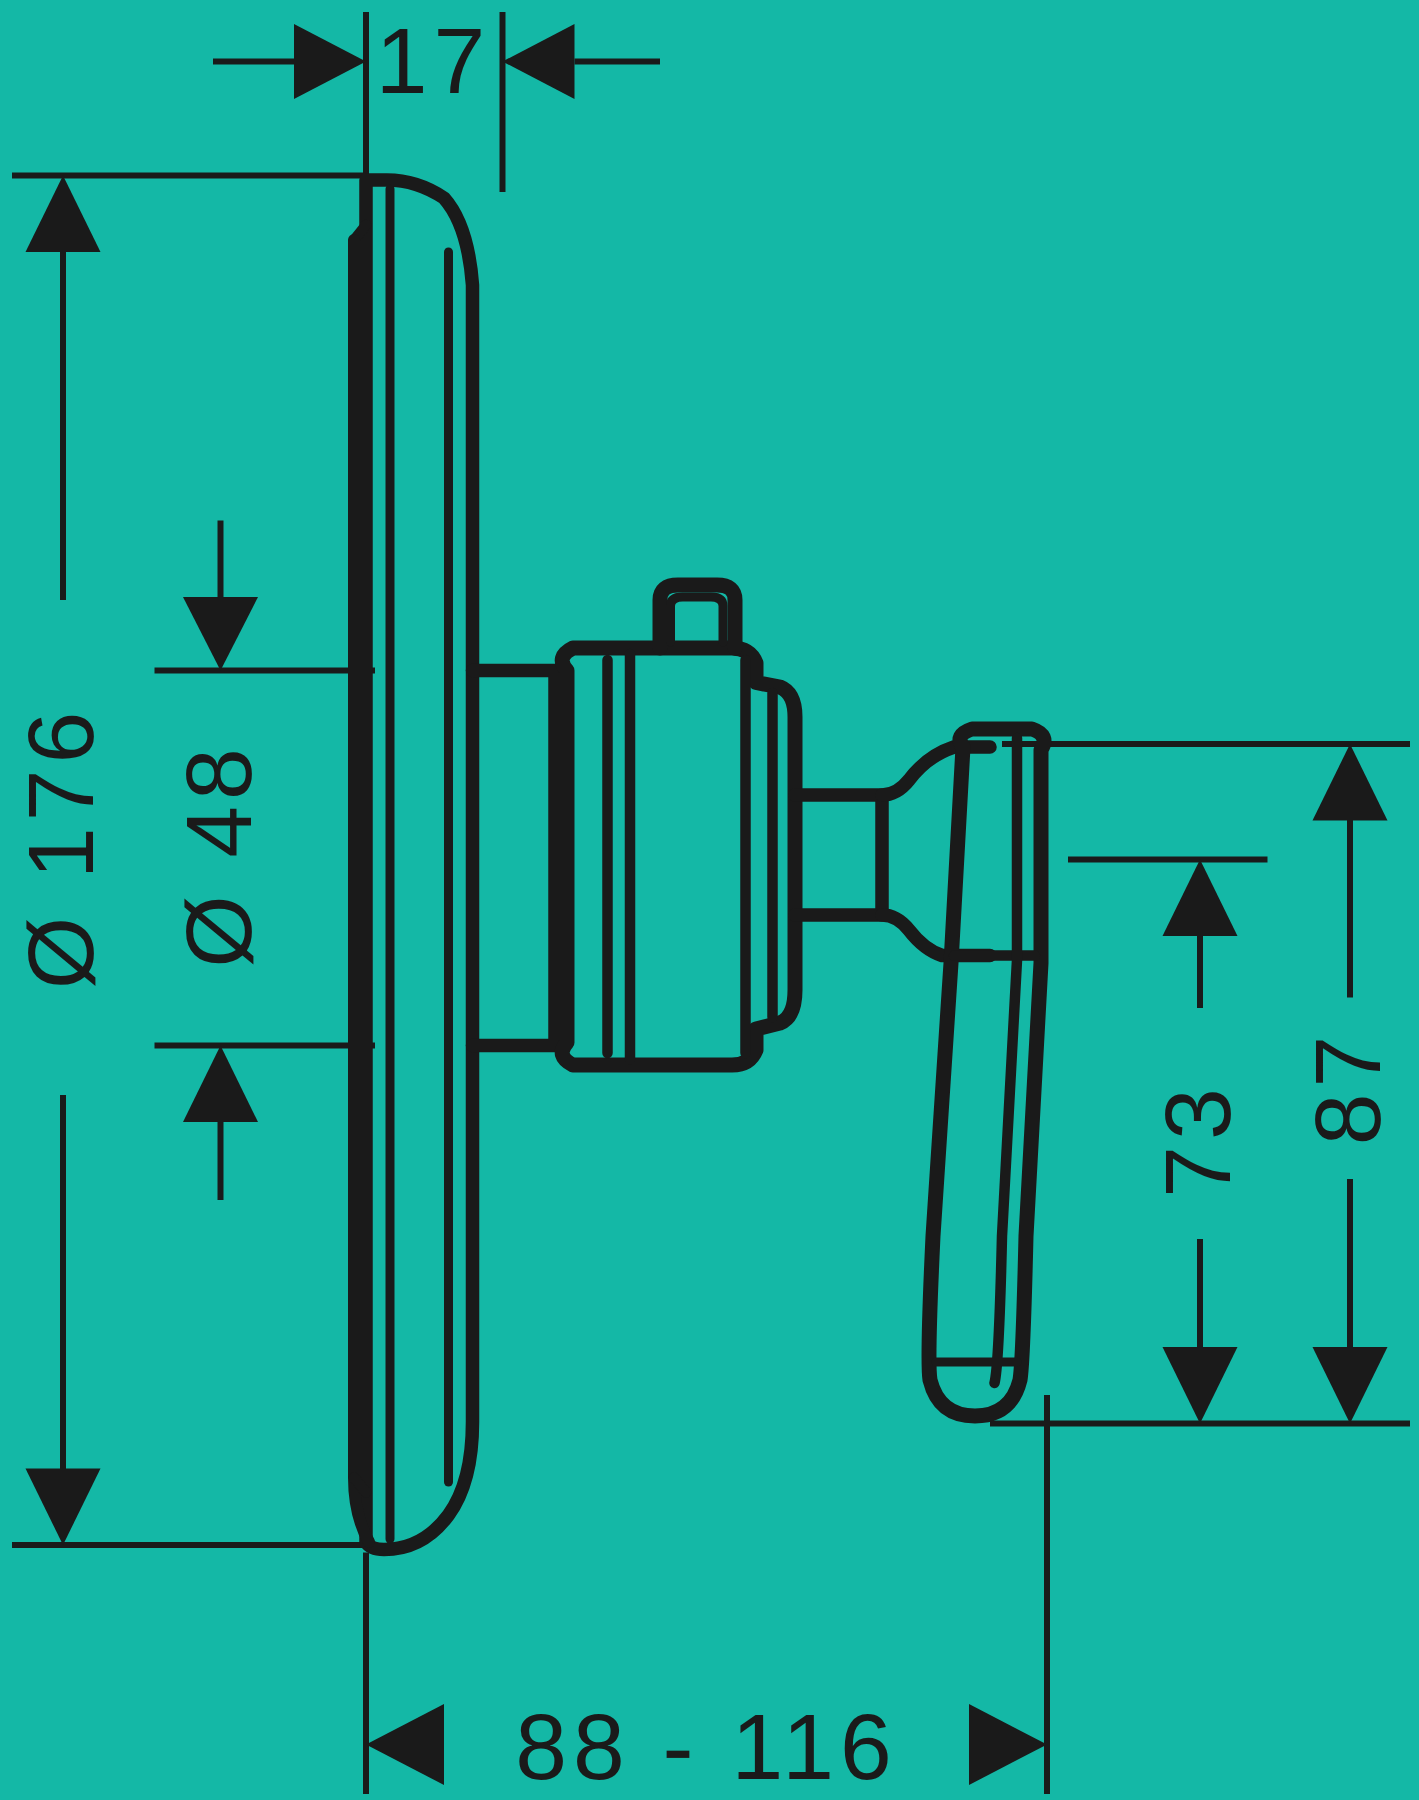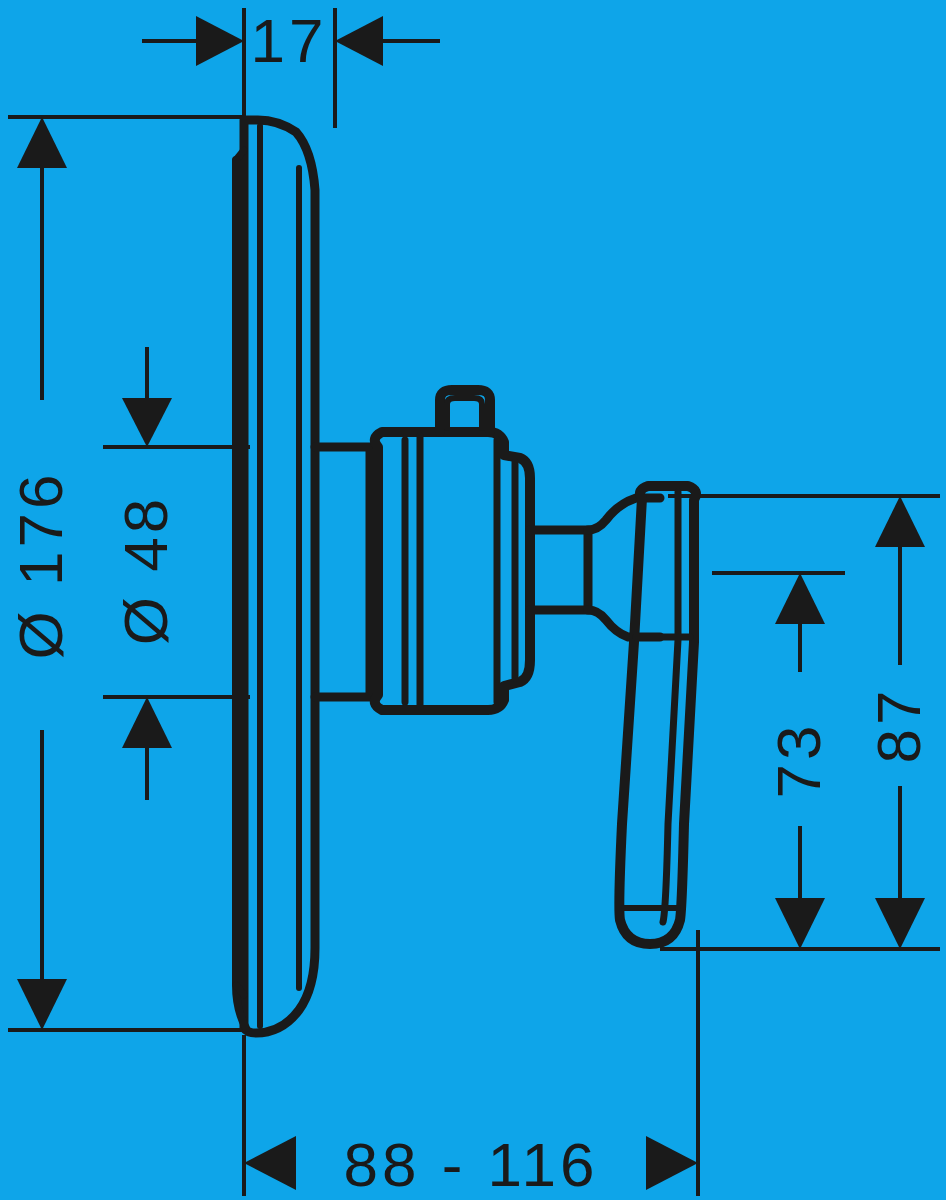--- a/index.html
+++ b/index.html
@@ -7,21 +7,21 @@
     padding: 0;
     background: #ffffff;
   }
   body {
     font-family: "Liberation Sans", sans-serif;
   }
   #drawing-root {
     position: relative;
     width: 946px;
     height: 1200px;
-    background: #0ea5e9;
+    background: #14b8a6;
     overflow: hidden;
   }
   svg.tech-drawing {
     display: block;
     width: 946px;
     height: 1200px;
   }
   .dim-text {
     font-family: "Liberation Sans", sans-serif;
     font-size: 62px;

